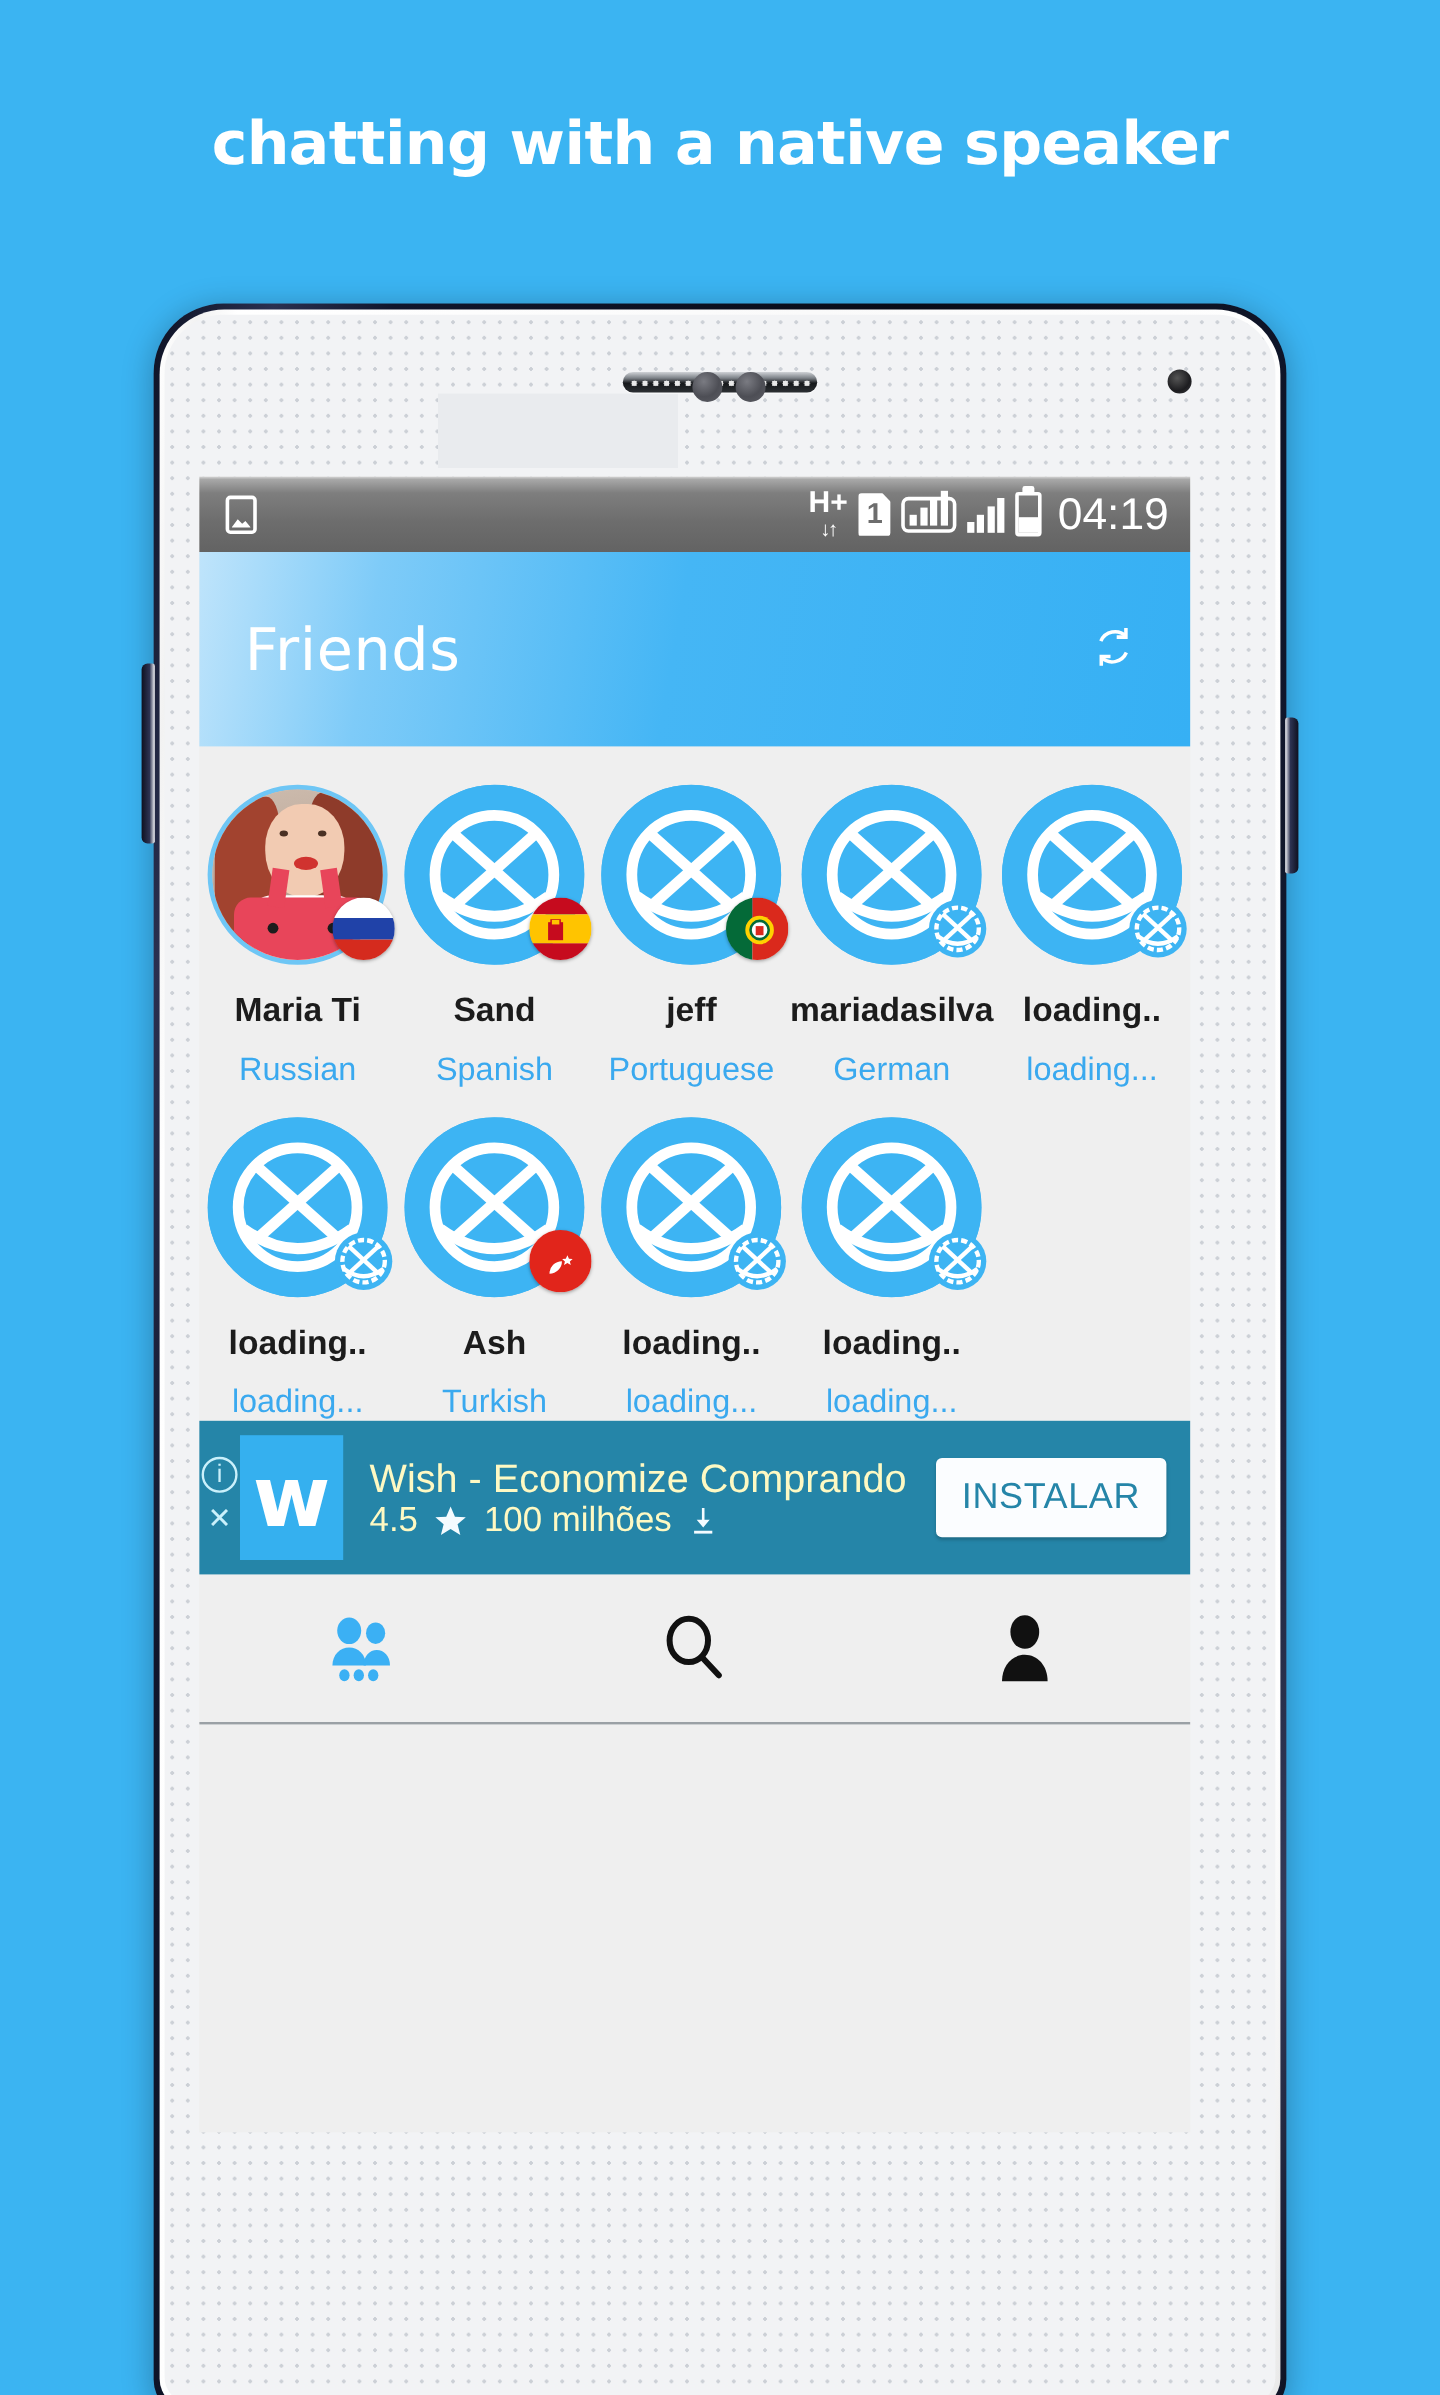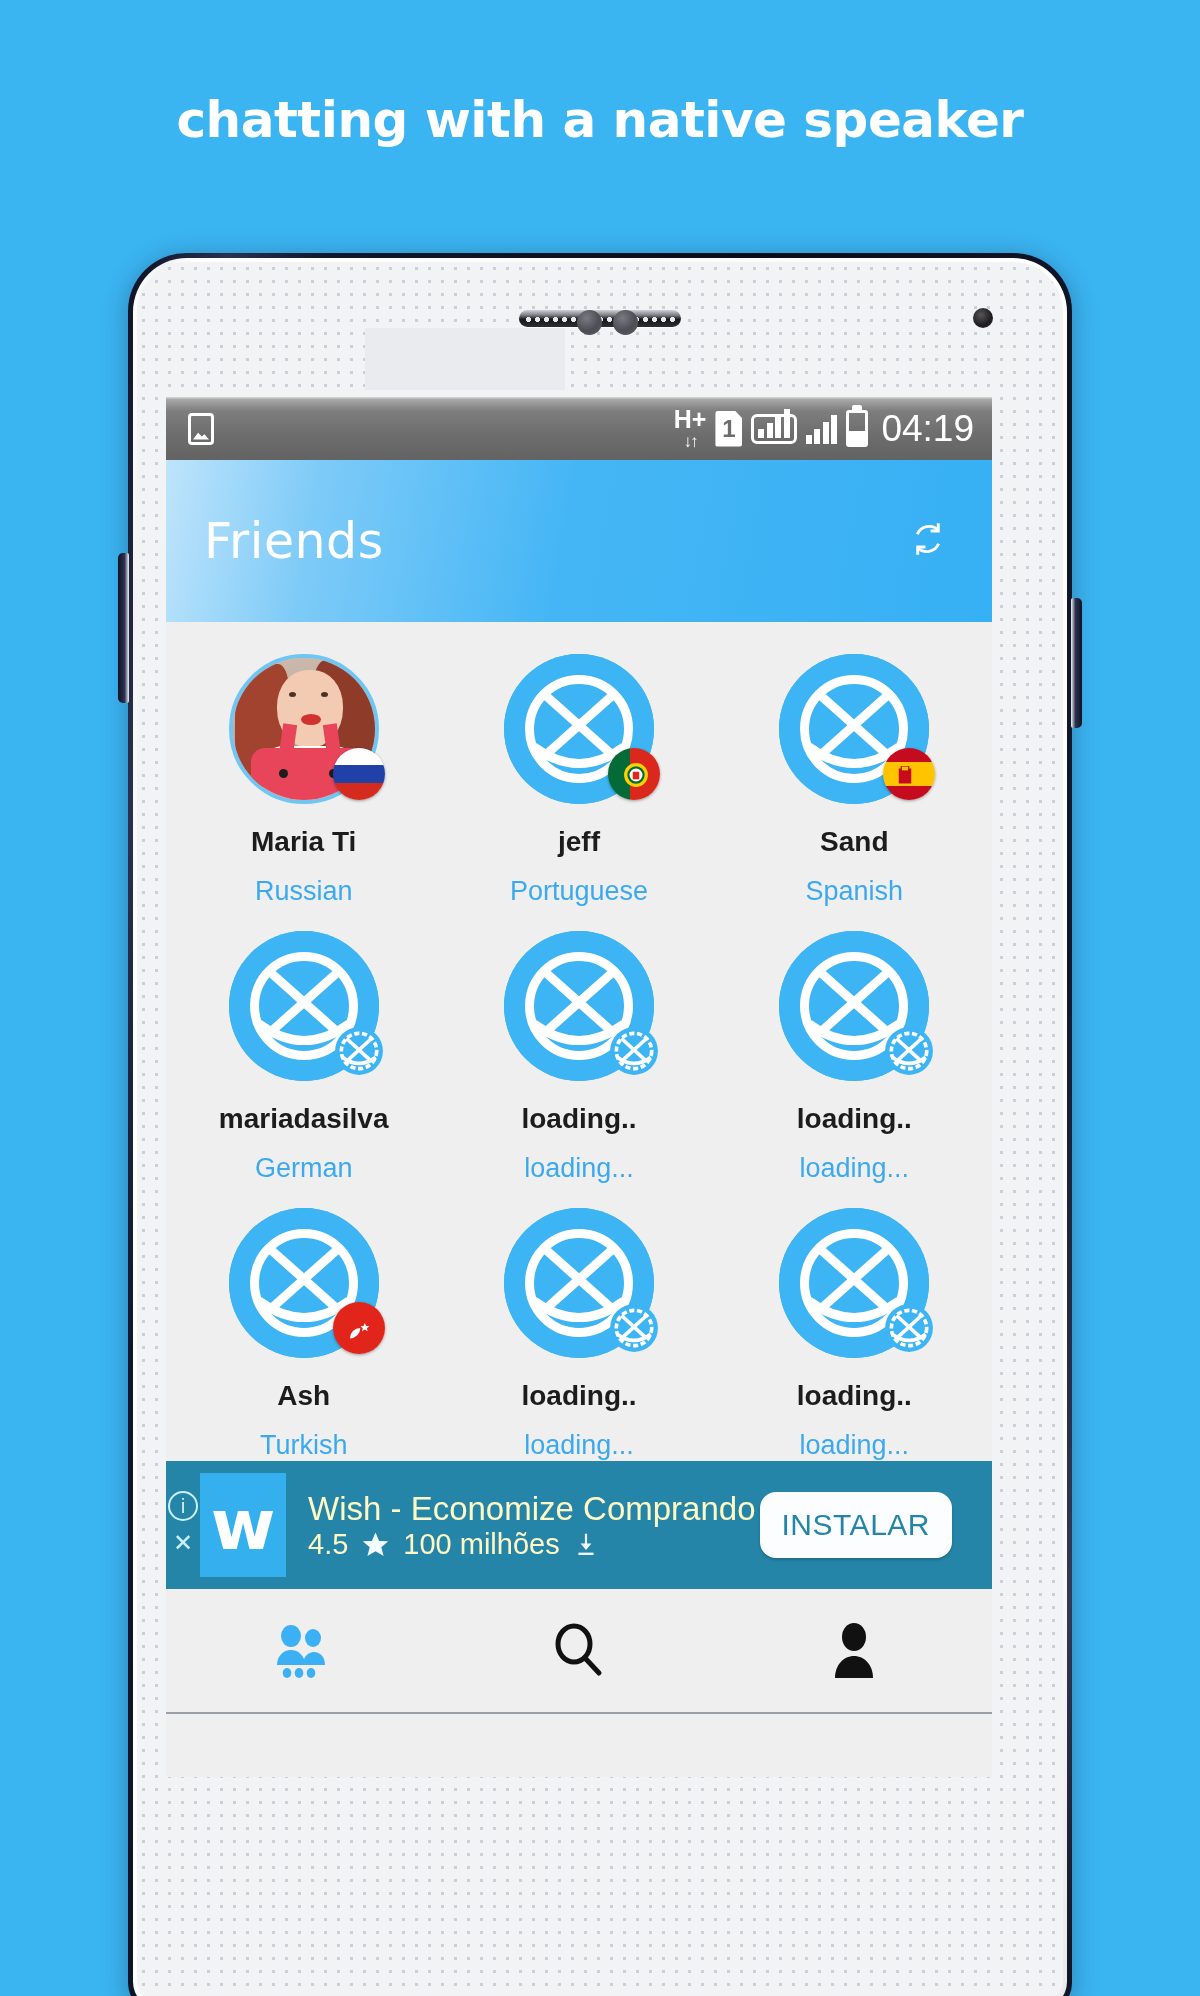--- a/index.html
+++ b/index.html
@@ -176,21 +176,21 @@
     color:#fff; font-size:49px; font-weight:400;
     font-family:"DejaVu Sans", sans-serif;
     letter-spacing: 0.5px;
   }
   #refresh-btn { cursor:pointer; }
 
   
   #friends-grid {
     padding: 14px 0 0 0;
     display: grid;
-    grid-template-columns: repeat(3,1fr);
+    grid-template-columns: repeat(5,1fr);
     row-gap: 6px;
   }
   .friend {
     display:flex; flex-direction:column; align-items:center;
     padding-top: 18px;
   }
   .avatar-wrap {
     position: relative;
     width: 150px; height: 150px;
   }
@@ -267,24 +267,24 @@
     font-family:"DejaVu Sans", sans-serif;
     flex:0 0 auto;
   }
   #ad-text { margin-left:22px; flex:1 1 auto; color:#fef9c3; }
   #ad-title { font-size:33px; font-family:"Liberation Sans",sans-serif; white-space:nowrap; }
   #ad-meta {
     font-size:29px; display:flex; align-items:center; gap:13px;
     font-family:"Liberation Sans",sans-serif;
   }
   #ad-install {
-    flex:0 0 auto; margin-right:40px;
+    flex:0 0 auto; margin-right:20px;
     background:#fbfdff; color:#2585a8;
     font-size:30px; letter-spacing:.5px;
-    padding:16px 22px; border-radius:16px;
+    padding:16px 22px; border-radius:5px;
     font-family:"Liberation Sans",sans-serif;
     box-shadow:0 2px 3px rgba(0,0,0,.2);
   }
 
   
   #bottomnav {
     height: 125px;
     background:#efefef;
     display:flex; align-items:center;
     border-bottom:2px solid #9aa0a5;
@@ -397,62 +397,62 @@
   <rect width="100" height="100" fill="#3db4f3"></rect>
   <g fill="none" stroke="#ffffff" stroke-width="6">
     <circle cx="50" cy="50" r="33"></circle>
     <line x1="27" y1="27" x2="73" y2="68"></line>
     <line x1="73" y1="27" x2="27" y2="68"></line>
     <path d="M20 62 Q50 84 80 62"></path>
   </g>
 </svg>
                 </div>
                 <div class="flag">
-                  <div class="flag-pt">
-                    <div style="flex:0 0 42%;background:#046a38"></div>
-                    <div style="flex:1;background:#da291c"></div>
-      <svg style="position:absolute;left:28%;top:26%" width="26" height="26" viewBox="0 0 24 24">
-                      <circle cx="12" cy="12" r="11" fill="#ffd100"></circle>
-                      <circle cx="12" cy="12" r="7" fill="#fff" stroke="#046a38" stroke-width="2"></circle>
-                      <rect x="9" y="9" width="6" height="7" fill="#da291c"></rect>
-                    </svg>
-                  </div>
-                </div>
-              </div>
-              <div class="fname">jeff</div>
-              <div class="flang">Portuguese</div>
-            </div>
-            <div class="friend">
-              <div class="avatar-wrap">
-                <div class="avatar">
-<svg viewBox="0 0 100 100" width="150" height="150">
-  <rect width="100" height="100" fill="#3db4f3"></rect>
-  <g fill="none" stroke="#ffffff" stroke-width="6">
-    <circle cx="50" cy="50" r="33"></circle>
-    <line x1="27" y1="27" x2="73" y2="68"></line>
-    <line x1="73" y1="27" x2="27" y2="68"></line>
-    <path d="M20 62 Q50 84 80 62"></path>
-  </g>
-</svg>
-                </div>
-                <div class="flag">
                   <div class="flag-es">
                     <div style="flex:0 0 26%;background:#c60b1e"></div>
                     <div style="flex:1;background:#ffc400;position:relative">
       <svg style="position:absolute;left:26%;top:16%" width="16" height="20" viewBox="0 0 12 16">
                         <rect x="1" y="2" width="10" height="12" fill="#c60b1e"></rect>
                         <rect x="3" y="0" width="6" height="4" fill="#ffc400" stroke="#c60b1e"></rect>
                       </svg>
                     </div>
                     <div style="flex:0 0 26%;background:#c60b1e"></div>
                   </div>
                 </div>
               </div>
               <div class="fname">Sand</div>
               <div class="flang">Spanish</div>
+            </div>
+            <div class="friend">
+              <div class="avatar-wrap">
+                <div class="avatar">
+<svg viewBox="0 0 100 100" width="150" height="150">
+  <rect width="100" height="100" fill="#3db4f3"></rect>
+  <g fill="none" stroke="#ffffff" stroke-width="6">
+    <circle cx="50" cy="50" r="33"></circle>
+    <line x1="27" y1="27" x2="73" y2="68"></line>
+    <line x1="73" y1="27" x2="27" y2="68"></line>
+    <path d="M20 62 Q50 84 80 62"></path>
+  </g>
+</svg>
+                </div>
+                <div class="flag">
+                  <div class="flag-pt">
+                    <div style="flex:0 0 42%;background:#046a38"></div>
+                    <div style="flex:1;background:#da291c"></div>
+      <svg style="position:absolute;left:28%;top:26%" width="26" height="26" viewBox="0 0 24 24">
+                      <circle cx="12" cy="12" r="11" fill="#ffd100"></circle>
+                      <circle cx="12" cy="12" r="7" fill="#fff" stroke="#046a38" stroke-width="2"></circle>
+                      <rect x="9" y="9" width="6" height="7" fill="#da291c"></rect>
+                    </svg>
+                  </div>
+                </div>
+              </div>
+              <div class="fname">jeff</div>
+              <div class="flang">Portuguese</div>
             </div>
             <div class="friend">
               <div class="avatar-wrap">
                 <div class="avatar">
 <svg viewBox="0 0 100 100" width="150" height="150">
   <rect width="100" height="100" fill="#3db4f3"></rect>
   <g fill="none" stroke="#ffffff" stroke-width="6">
     <circle cx="50" cy="50" r="33"></circle>
     <line x1="27" y1="27" x2="73" y2="68"></line>
     <line x1="73" y1="27" x2="27" y2="68"></line>

